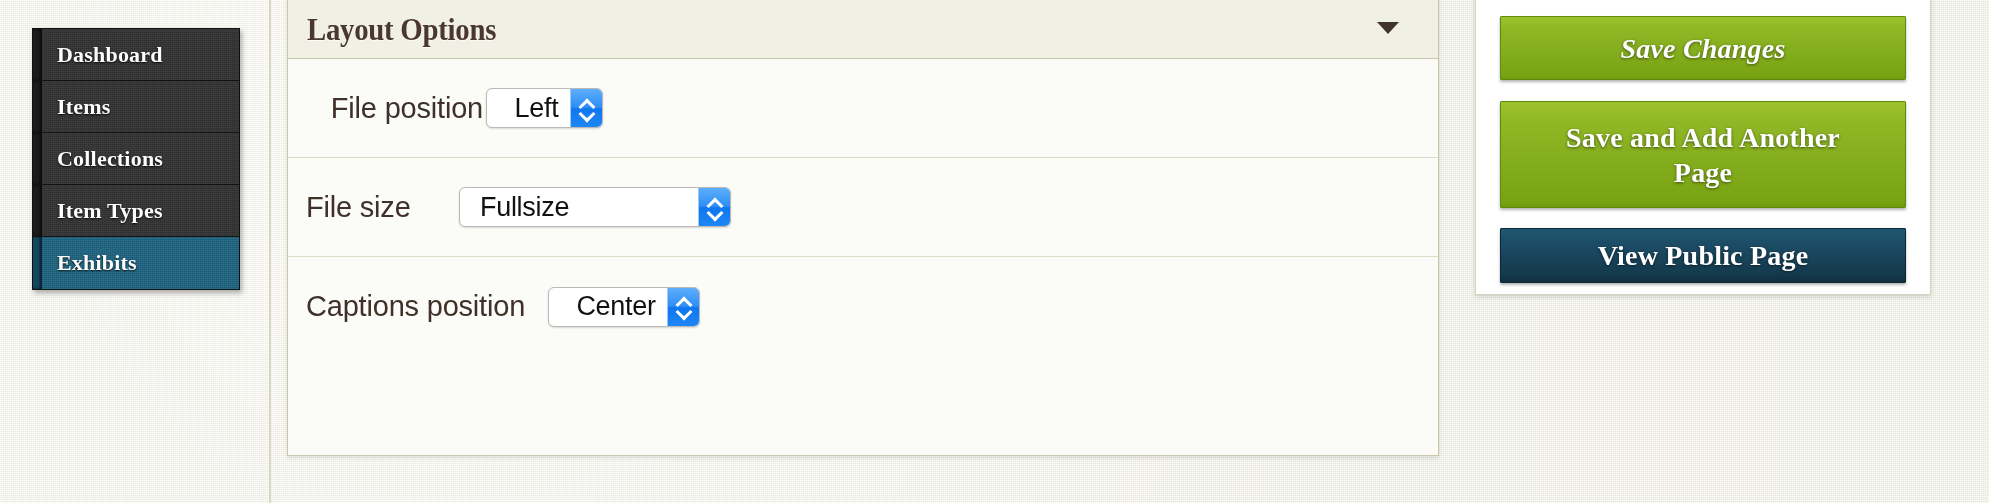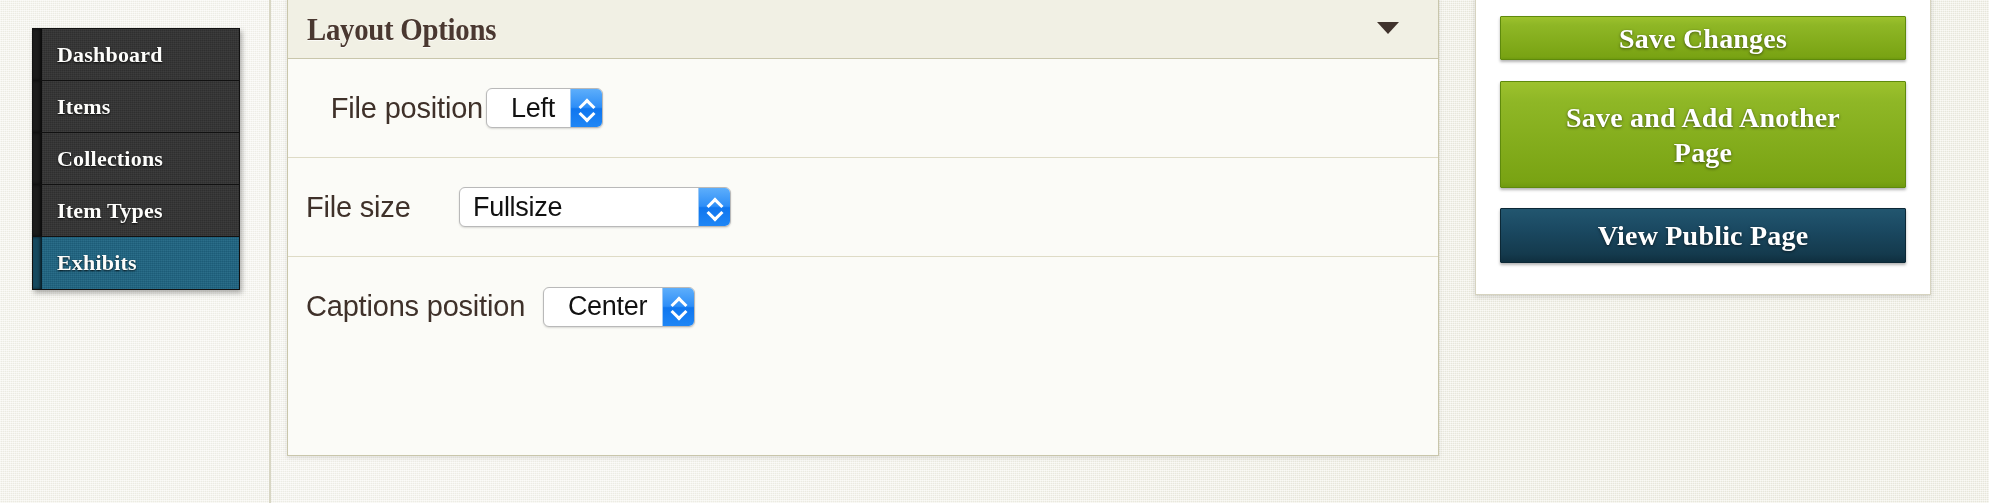--- a/index.html
+++ b/index.html
@@ -142,20 +142,21 @@
     position: relative;
     display: inline-flex;
     align-items: stretch;
     height: 40px;
     background: #ffffff;
     border: 1px solid #b9b9b9;
     border-radius: 6px;
     box-shadow: 0 1px 2px rgba(0,0,0,.14), inset 0 1px 0 #fff;
     cursor: pointer;
     overflow: hidden;
+    padding-left: 7px;
   }
   .mac-select .sel-value {
     display: flex;
     align-items: center;
     padding: 0 11px 0 13px;
     font-family: "Liberation Sans", sans-serif;
     font-size: 27px;
     color: #111;
     white-space: nowrap;
     letter-spacing: -.3px;
@@ -181,21 +182,21 @@
     left: 1px; top: 1px;
     width: 9px; height: 9px;
     border-left: 3px solid #fff;
     border-top: 3px solid #fff;
   }
   .chev.up::before    { transform: rotate(45deg); }
   .chev.down::before  { transform: rotate(225deg); top: -2px; }
 
   .mac-select.sel-left   { width: 117px; margin-left: 3px; }
   .mac-select.sel-size   { width: 272px; margin-left: 12px; }
-  .mac-select.sel-center { width: 152px; }
+  .mac-select.sel-center { width: 152px; margin-left: 5px; }
   .mac-select.sel-left   .sel-value { flex: 1; justify-content: center; padding-right: 4px; }
   .mac-select.sel-center .sel-value { flex: 1; justify-content: center; padding-right: 4px; }
   .mac-select.sel-size   .sel-value { flex: 1; }
 
   
   #actions-panel {
     position: absolute;
     left: 1475px; top: -12px;
     width: 456px; height: 307px;
     background: #ffffff;
@@ -221,21 +222,21 @@
     box-shadow: 0 2px 3px rgba(0,0,0,.30);
   }
   .action-btn.green {
     background: linear-gradient(180deg, #9dc22d 0%, #8fb726 18%, #79a313 95%, #6f9a0f 100%);
     border: 1px solid #5f8a0c;
   }
   .action-btn.navy {
     background: linear-gradient(180deg, #22566f 0%, #1b4a63 35%, #143a4d 85%, #0f2f3f 100%);
     border: 1px solid #0c2836;
   }
-  #btn-save-changes        { height: 44px; margin-bottom: 21px; }
+  #btn-save-changes        { height: 64px; margin-bottom: 21px; font-style: italic; }
   #btn-save-add-another    { height: 107px; margin-bottom: 20px; padding: 8px 46px; }
   #btn-view-public-page    { height: 55px; }
 </style>
 </head>
 <body>
 
 <div id="page-bg"></div>
 
 <div id="left-col">
   <nav id="sidebar-nav">

